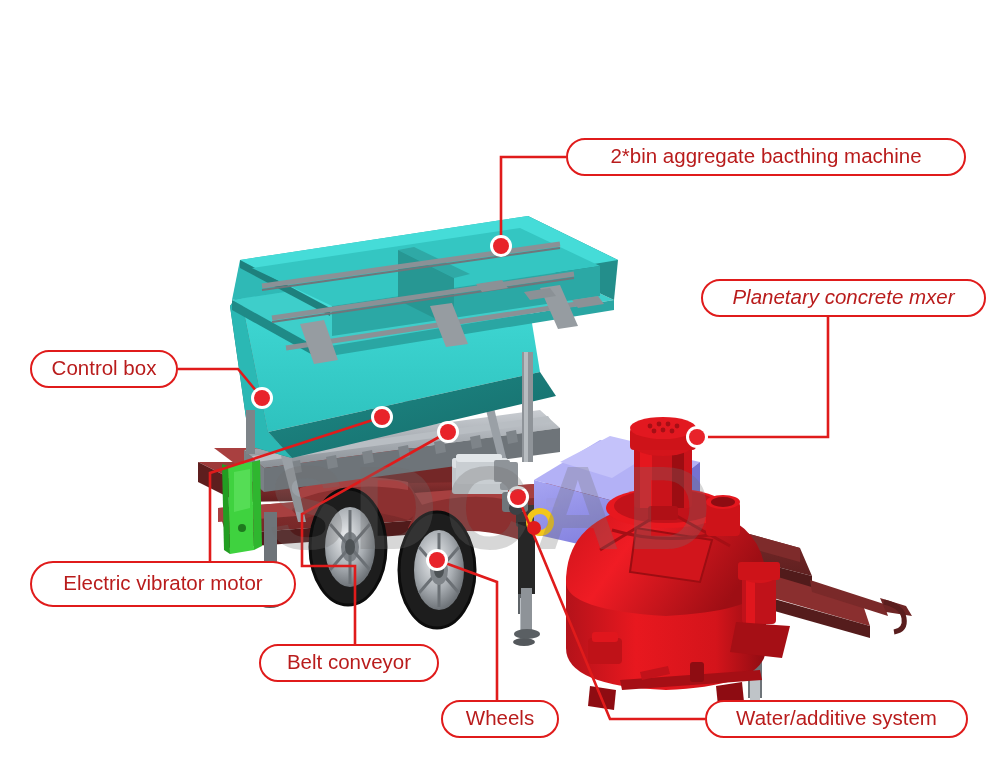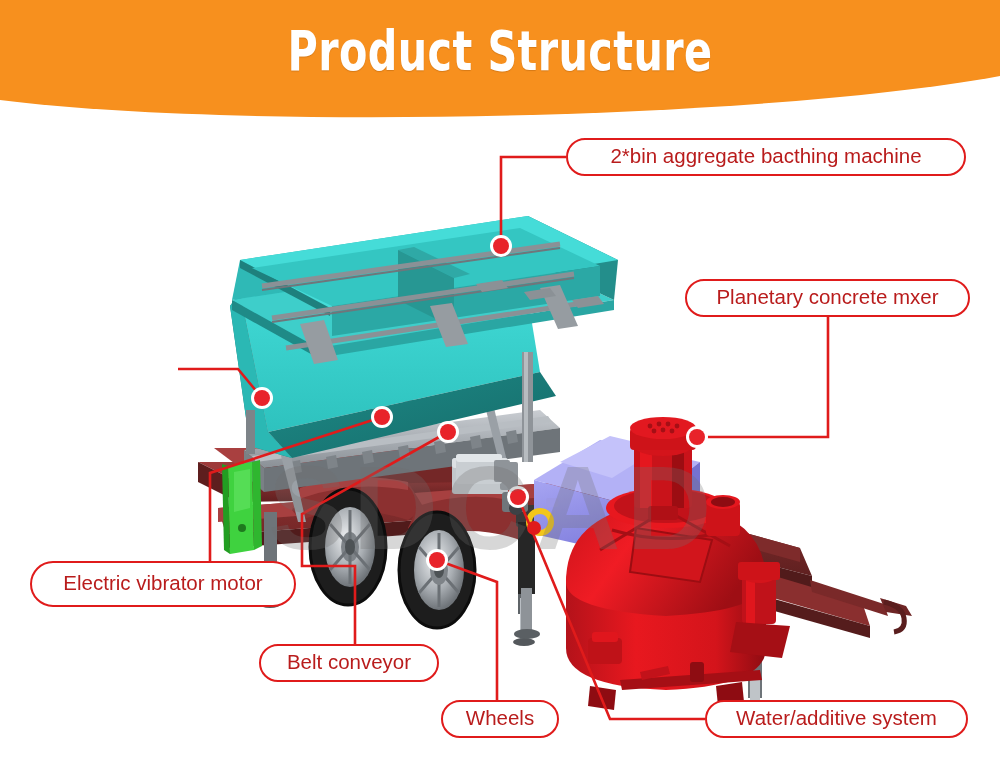--- a/index.html
+++ b/index.html
@@ -34,28 +34,20 @@
   .watermark{position:absolute;left:268px;top:330px;width:460px;height:130px;
       font-size:118px;font-weight:bold;color:rgba(110,110,110,0.28);
       letter-spacing:6px;font-family:"Liberation Sans","DejaVu Sans",sans-serif;
       pointer-events:none;user-select:none;}
 </style>
 </head>
 <body>
 
 <div id="page">
 
-  <div class="header">
-    <svg class="header-bg" width="1000" height="118" viewBox="0 0 1000 118">
-      <path d="M0,0 H1000 V76 C760,120 240,130 0,100 Z" fill="#F7901E"></path>
-    </svg>
-    <div class="header-title">
-      <span>Product Structure</span>
-    </div>
-  </div>
 
   <div class="stage">
     <svg width="1000" height="654" viewBox="0 0 1000 654">
       <defs>
         <linearGradient id="gCyan" x1="0" y1="0" x2="0" y2="1">
           <stop offset="0" stop-color="#46E0DC"></stop>
             <stop offset="1" stop-color="#2EC2BE"></stop>
         </linearGradient>
         <linearGradient id="gCyanDark" x1="0" y1="0" x2="1" y2="1">
           <stop offset="0" stop-color="#1E8A87"></stop>
@@ -366,24 +358,27 @@
       </g>
     </svg>
 
     <div class="watermark">SDCAD</div>
   </div>
 
   <div class="callout" style="left:566px;top:138px;width:400px;height:38px;">
     <span>2*bin aggregate bacthing machine</span>
   </div>
 
-  <div class="callout" style="left:685px;top:279px;width:285px;height:38px;">
+  <div class="callout" style="left:701px;top:279px;width:285px;height:38px;font-style:italic;">
     <span>Planetary concrete mxer</span>
   </div>
 
+  <div class="callout" style="left:30px;top:350px;width:148px;height:38px;">
+    <span>Control box</span>
+  </div>
 
   <div class="callout" style="left:30px;top:561px;width:266px;height:46px;">
     <span>Electric vibrator motor</span>
   </div>
 
   <div class="callout" style="left:259px;top:644px;width:180px;height:38px;">
     <span>Belt conveyor</span>
   </div>
 
   <div class="callout" style="left:705px;top:700px;width:263px;height:38px;">

